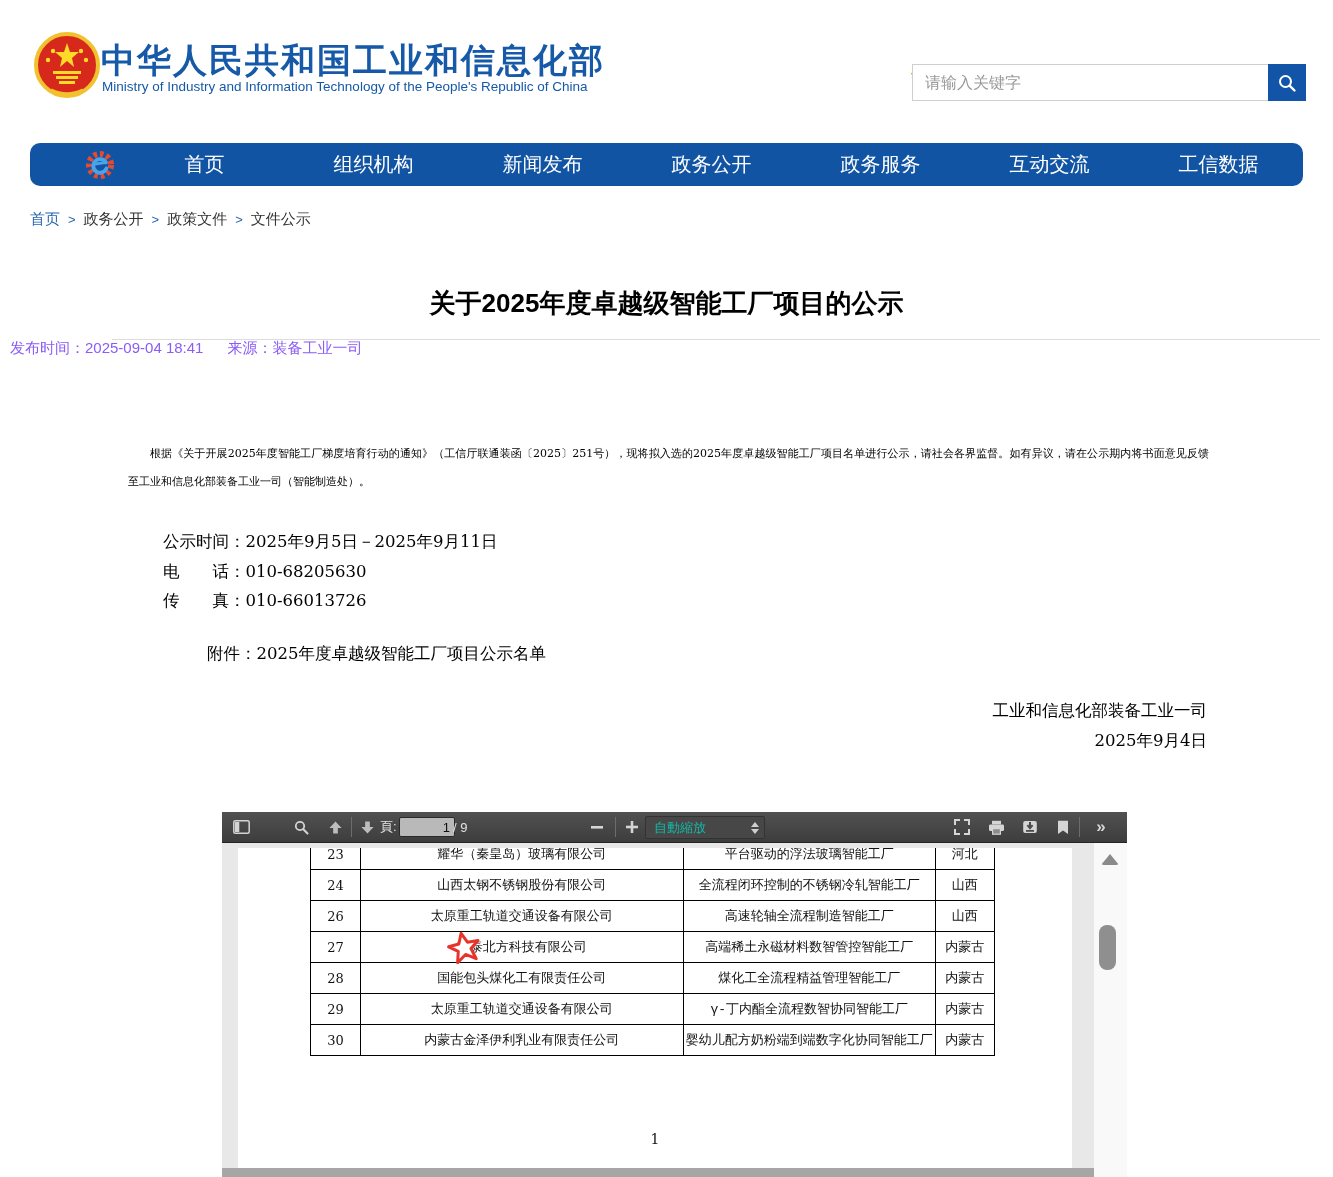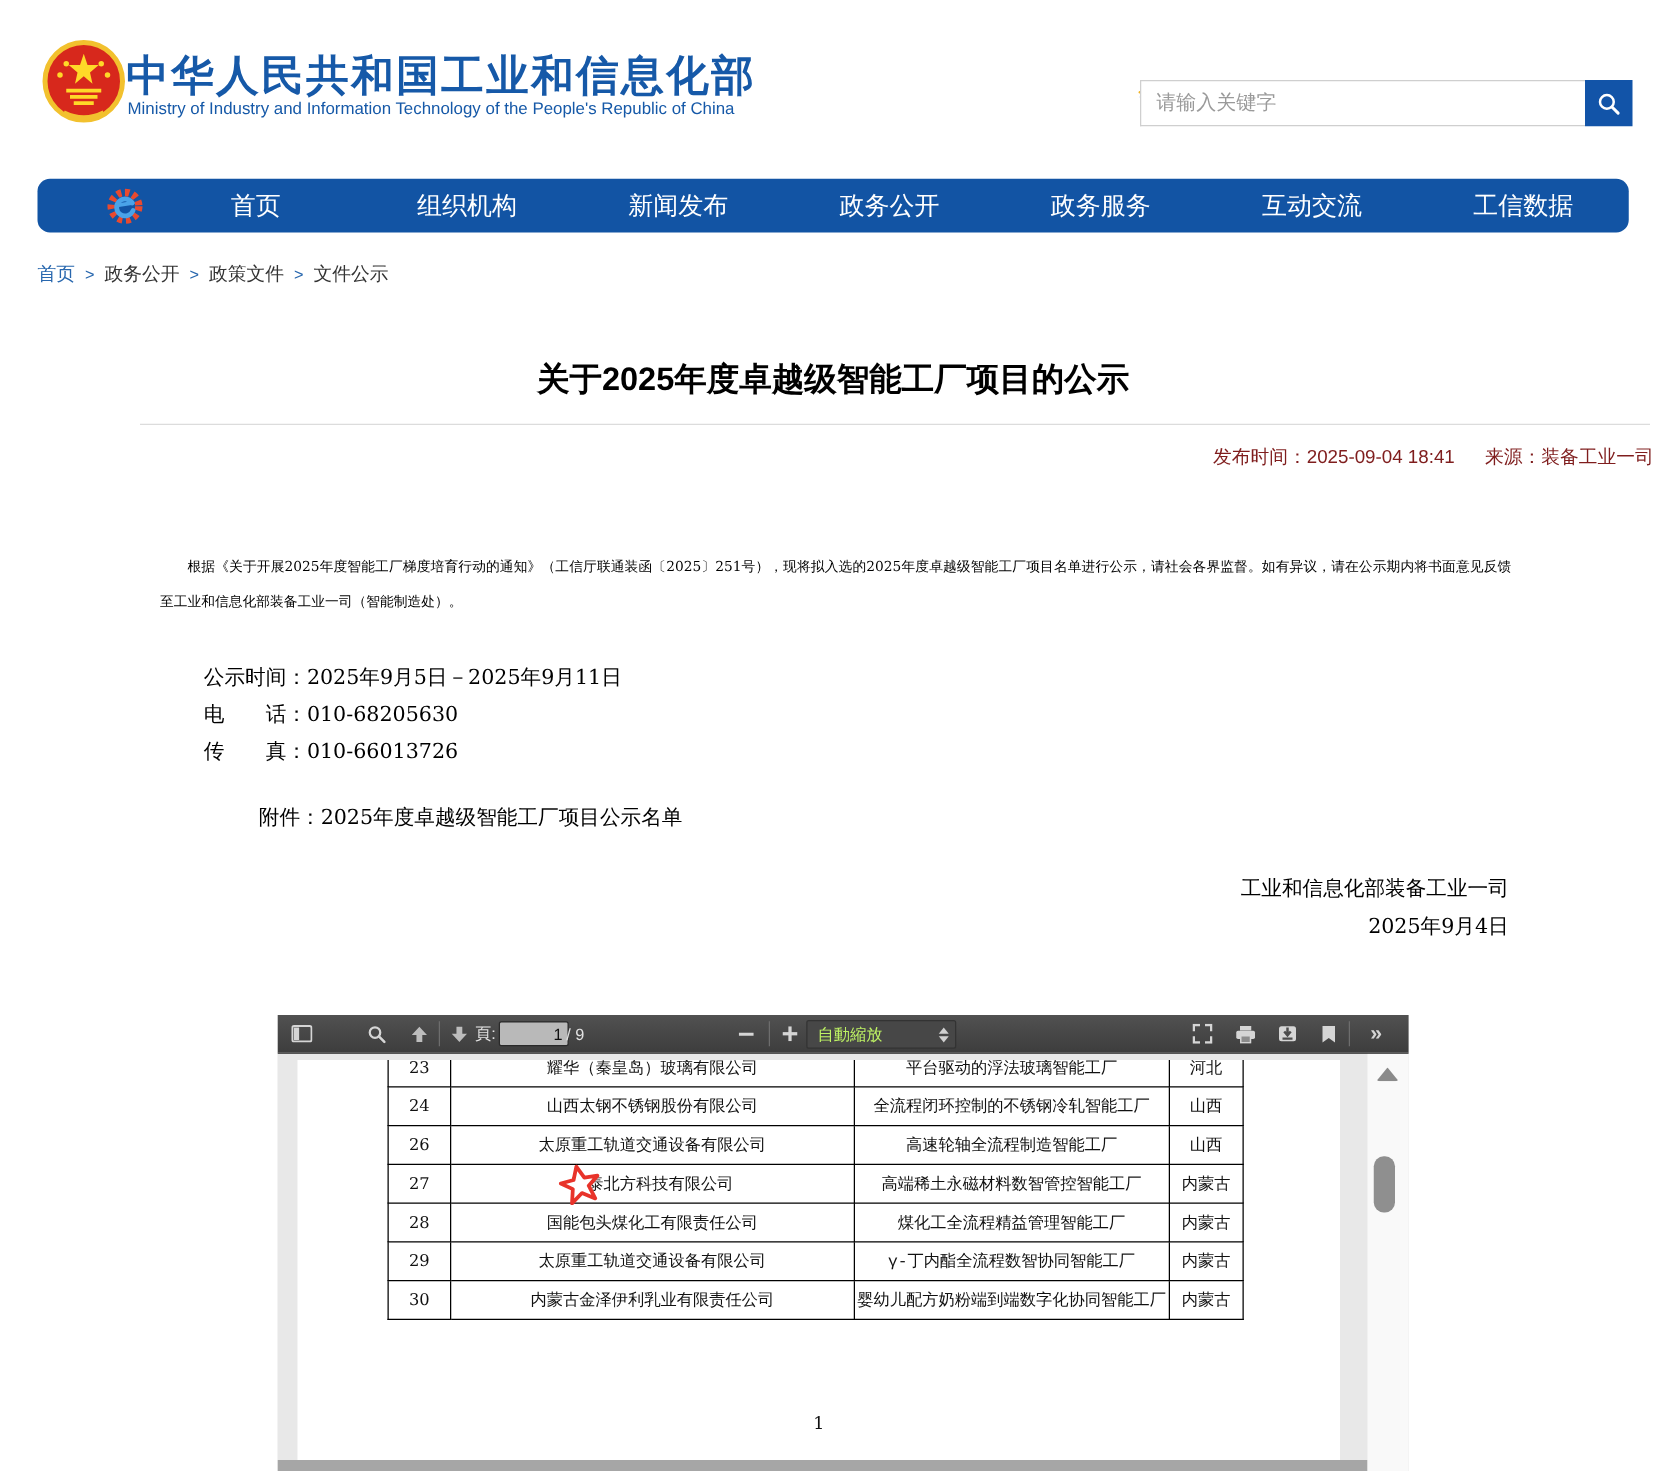--- a/index.html
+++ b/index.html
@@ -33,21 +33,21 @@
   
   .breadcrumb{position:absolute;left:30px;top:210px;font-size:15px;display:flex;gap:8px;align-items:center;}
   .crumb{color:#333;cursor:pointer;}
   .crumb.first{color:#2867ae;}
   .crumb-sep{color:#2867ae;font-size:13px;}
 
   
   .art-title{position:absolute;left:0;top:286px;width:100%;text-align:center;font-size:26px;
              font-weight:bold;color:#000;}
   .art-divider{position:absolute;left:112px;top:339px;width:1208px;height:1px;background:#dcdcdc;}
-  .pub-info{position:absolute;left:0;top:356px;width:100%;text-align:right;font-size:15px;color:#7f1d1d;}
+  .pub-info{position:absolute;left:0;top:339px;width:100%;text-align:left;font-size:15px;color:#8b5cf6;}
   .pub-info span{margin:0 10px;}
 
   .doc{font-family:"DejaVu Serif","Liberation Serif",serif;color:#000;}
   .art-para{position:absolute;left:128px;top:440px;width:1081px;font-size:11px;line-height:28px;
             text-align:justify;text-indent:2em;}
   .art-lines{position:absolute;left:163px;top:527px;font-size:16.5px;line-height:29.5px;white-space:pre;}
   .art-attach{position:absolute;left:163px;top:643px;font-size:16.5px;margin-left:44px;}
   .art-attach .lnk{cursor:pointer;}
   .art-sign{position:absolute;left:128px;top:700px;width:1079px;text-align:right;font-size:16.5px;}
   .art-date{position:absolute;left:128px;top:730px;width:1079px;text-align:right;font-size:16.5px;}
@@ -58,21 +58,21 @@
             background:linear-gradient(#515151,#3d3d3d);border-bottom:1px solid #252525;z-index:5;}
   .tbtn{position:absolute;top:0;height:30px;display:flex;align-items:center;justify-content:center;
         cursor:pointer;}
   .tsep{position:absolute;top:5px;width:1px;height:20px;background:#6d6d6d;}
   .tlabel{position:absolute;top:0;height:30px;display:flex;align-items:center;color:#e2e2e2;font-size:13px;}
   .page-input{position:absolute;left:177px;top:5px;width:46px;height:18px;background:#b9b9b9;
               border:1px solid #2a2a2a;border-radius:2px;text-align:right;font-size:13px;color:#111;
               padding:0 4px;outline:none;}
   .zoom-select{position:absolute;left:423px;top:4px;width:118px;height:21px;background:#474747;
                border:1px solid #333;border-radius:2px;display:flex;align-items:center;cursor:pointer;}
-  .zoom-select .zs-text{color:#bef264;font-size:13px;margin-left:8px;flex:1;}
+  .zoom-select .zs-text{color:#14b8a6;font-size:13px;margin-left:8px;flex:1;}
   .zs-spin{margin-right:5px;display:flex;flex-direction:column;gap:2px;align-items:center;}
   .zs-spin i{display:block;width:0;height:0;border-left:4px solid transparent;border-right:4px solid transparent;}
   .zs-up{border-bottom:5px solid #cfcfcf;}
   .zs-down{border-top:5px solid #cfcfcf;}
 
   .pdf-page{position:absolute;left:16px;top:36px;width:834px;height:326px;background:#fff;overflow:hidden;}
   .below-page{position:absolute;left:0;top:356px;width:872px;height:9px;background:#a6a6a6;}
 
   .ptable{position:absolute;left:72px;top:-10px;width:685px;border-collapse:collapse;
           font-family:"DejaVu Serif","Liberation Serif",serif;}

